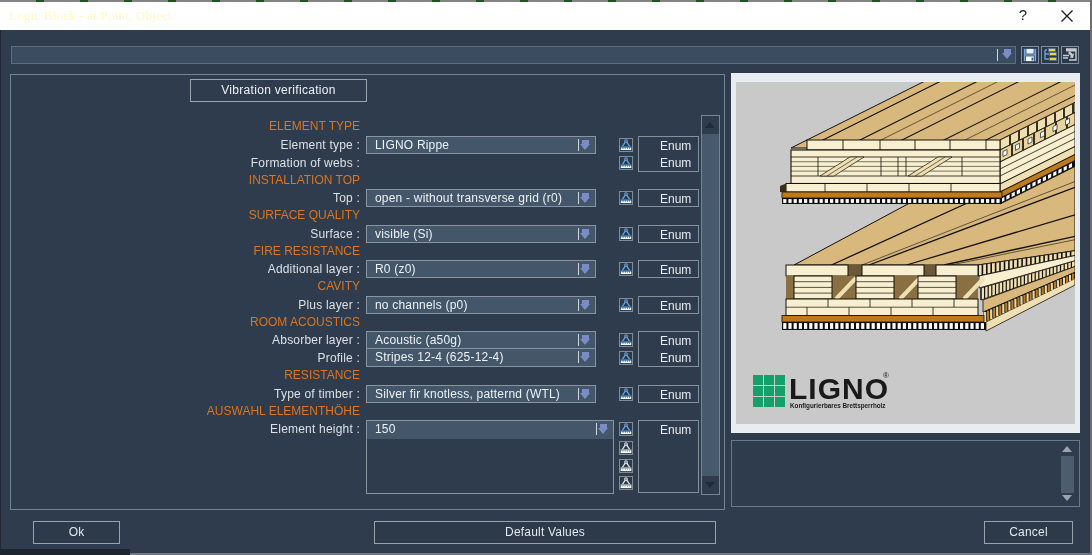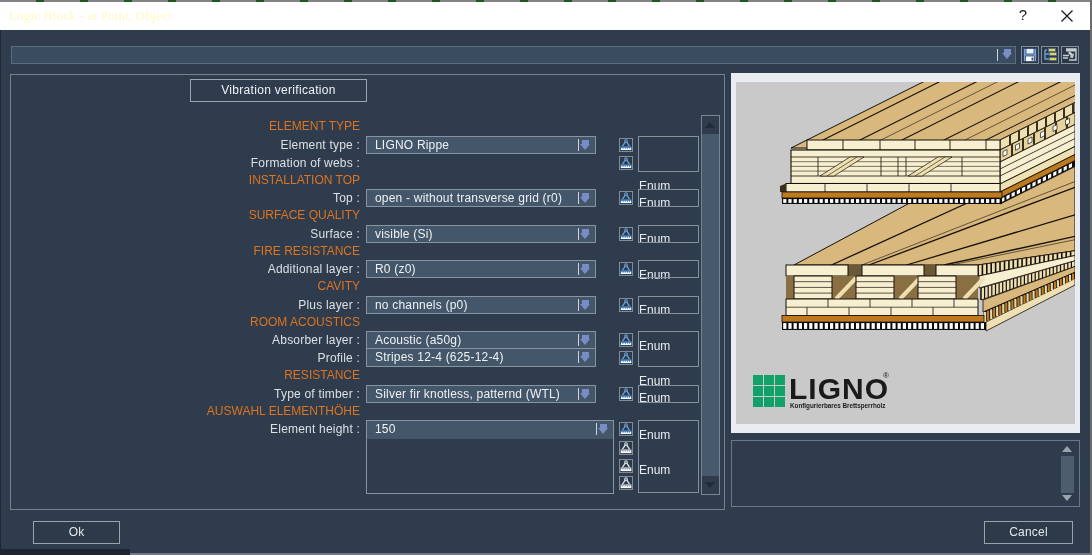--- a/index.html
+++ b/index.html
@@ -27,21 +27,21 @@
 .cb{left:366px;width:230px;height:18px;background:#43566a;border:1px solid #8894a0;}
 .ct{left:8px;top:0;font-size:12px;line-height:16px;color:#eef2f5;letter-spacing:0.2px;white-space:nowrap;}
 .sep{right:16px;top:2px;width:1px;height:12px;background:#cdd4da;}
 .arr{right:4px;top:3px;width:11px;height:10px;}
 .arr:after{content:"";position:absolute;left:2px;top:0;width:7px;height:5px;background:#7a8cc6;}
 .arr:before{content:"";position:absolute;left:0;top:4px;border-left:5.5px solid transparent;
   border-right:5.5px solid transparent;border-top:6px solid #7a8cc6;}
 .ib{left:619px;width:14px;height:14px;border:1px solid #7f8b95;background:#2b3949;}
 .ib svg{position:absolute;left:0px;top:0px;}
 .enum{left:638px;width:61px;border:1px solid #85919b;color:#e8ecef;font-size:12px;}
-.enum span{left:0;height:18px;line-height:18px;position:absolute;white-space:nowrap;margin-top:40px;}
+.enum span{left:21px;height:18px;line-height:18px;position:absolute;white-space:nowrap;}
 .bigbox{left:366px;width:248px;height:74px;border:1px solid #8894a0;background:#2e3c4d;}
 .bigbox .cb{position:absolute;}
 .sbar{left:701px;top:115px;width:19px;height:380px;border:1px solid #78858f;background:#2e3c4d;}
 .sb-up{left:0;top:0;width:17px;height:18px;background:#2e3c4d;}
 .sb-th{left:0;top:18px;width:17px;height:343px;background:#47596d;}
 .sb-dn{left:0;bottom:0;width:17px;height:18px;background:#2e3c4d;}
 .tri-u{left:3px;top:6px;border-left:5.5px solid transparent;border-right:5.5px solid transparent;
   border-bottom:6px solid #1f2b37;}
 .tri-d{left:3px;top:6px;border-left:5.5px solid transparent;border-right:5.5px solid transparent;
   border-top:6px solid #1f2b37;}
@@ -598,17 +598,18 @@
       </svg>
 </div>
 
 <div class="lowbox">
   <div class="lb-up"></div>
   <div class="lb-th"></div>
   <div class="lb-dn"></div>
 </div>
 
 <div class="btn" style="left:33px;width:87px">Ok</div>
+<div class="btn" style="left:374px;width:342px">Default Values</div>
 <div class="btn" style="left:984px;width:89px">Cancel</div>
 
 <div class="bstrip"></div>
 <div class="bbottom"></div>
 </div>
 
 </body></html>

